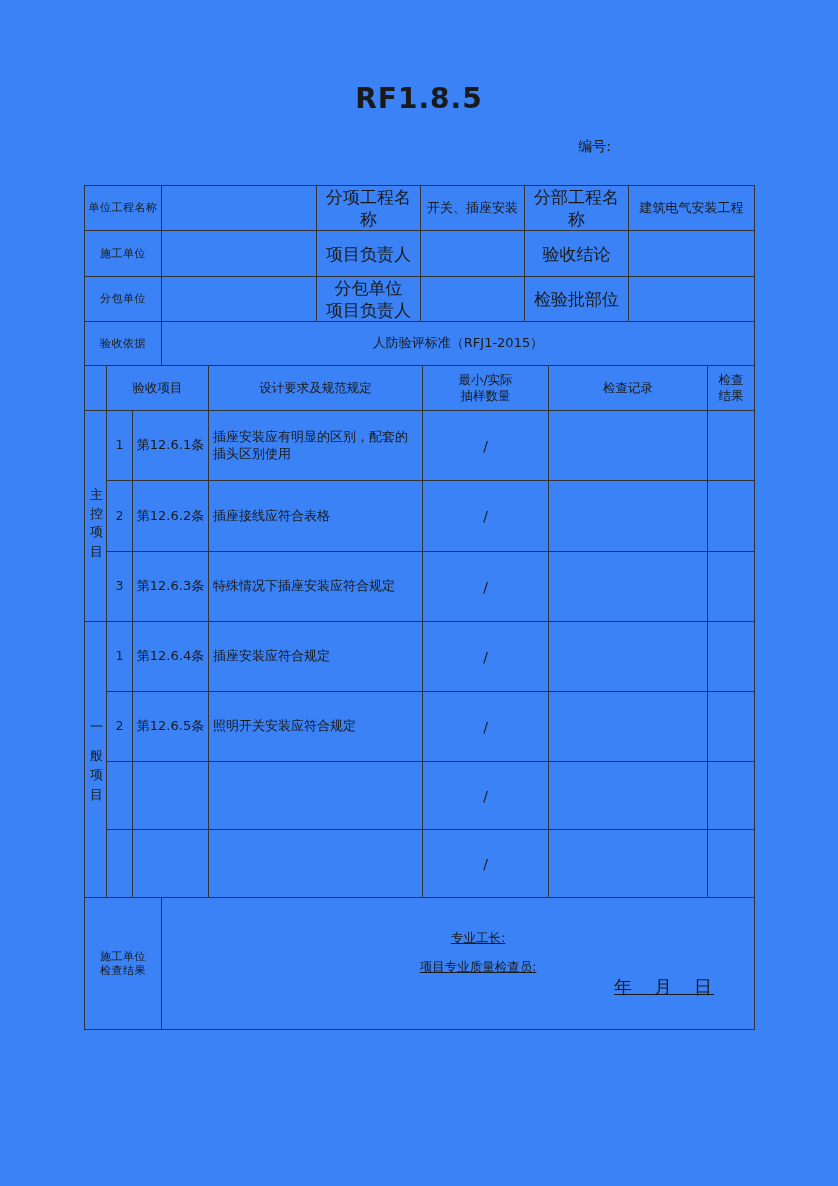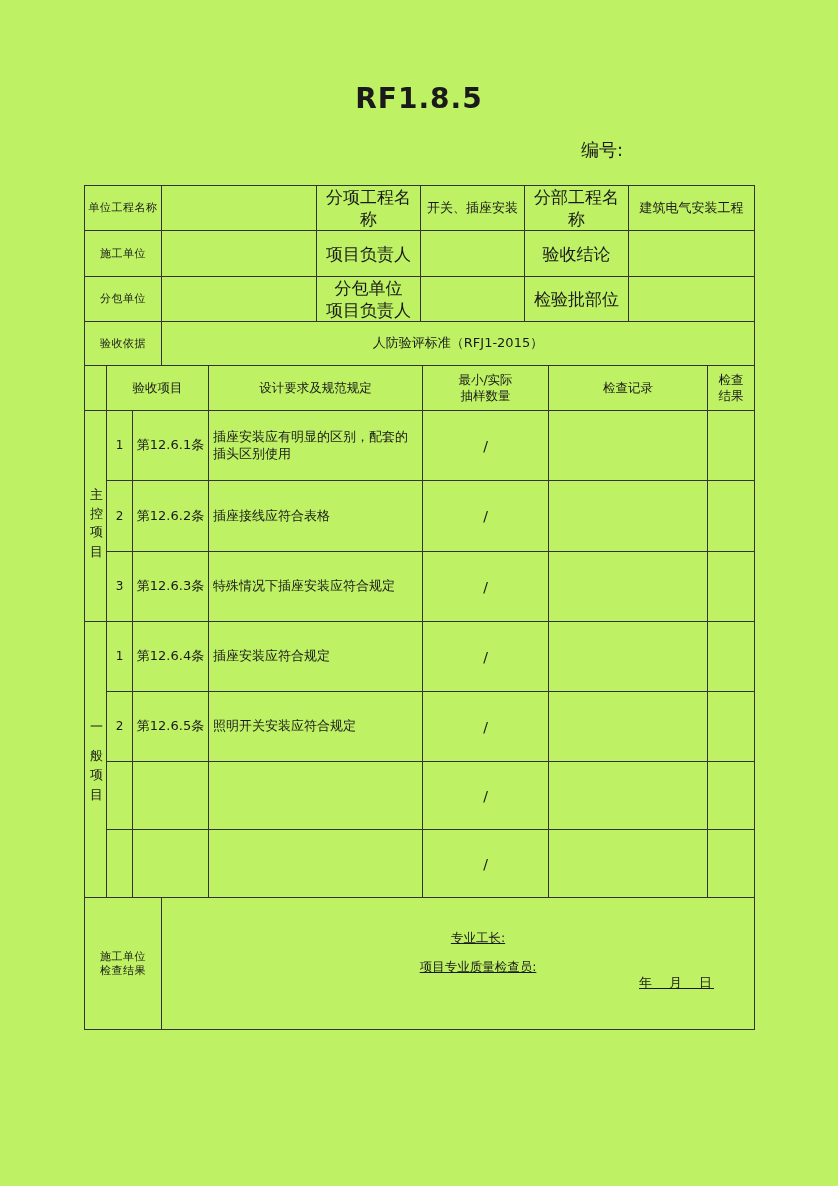--- a/index.html
+++ b/index.html
@@ -1,32 +1,32 @@
 <!DOCTYPE html>
 <html><head>
 <meta charset="utf-8">
 <style>
   html,body{margin:0;padding:0;background:#fff;}
   .doc{
     position:relative;
     width:838px;height:1186px;
-    background:#bef264;
+    background:#3b82f6;
     font-family:"DejaVu Sans","Liberation Sans",sans-serif;
     color:#1a1a1a;
     overflow:hidden;
   }
   .title-row{
     position:absolute;top:82px;left:0;right:0;
     display:flex;justify-content:center;align-items:baseline;gap:46px;
     font-size:28px;font-weight:bold;letter-spacing:1px;white-space:nowrap;
   }
   .serial{
-    position:absolute;top:138px;left:84px;width:670px;
+    position:absolute;top:138px;left:72px;width:670px;
     box-sizing:border-box;text-align:right;padding-right:131px;
-    font-size:18px;
+    font-size:14px;
   }
   .tables{position:absolute;top:177px;left:84px;width:672px;}
   table.t{border-collapse:collapse;table-layout:fixed;width:670px;margin-top:8px;}
   table.t + table.t{margin-top:-1px;}
   .t td{
     border:1px solid #333;
     text-align:center;vertical-align:middle;
     font-size:13px;line-height:1.3;
     padding:0 2px;box-sizing:border-box;
     overflow:hidden;
@@ -52,21 +52,21 @@
   
   td.signcell{padding:0;vertical-align:top;}
   .sign-inner{
     display:flex;flex-direction:column;height:100%;
     box-sizing:border-box;padding:32px 40px 13px 0;text-decoration:underline;
   }
   .sign-inner.short{padding-top:30px;padding-bottom:10px;}
   .sign-lines{display:flex;flex-direction:column;gap:12px;text-align:center;font-size:12.5px;}
   .sign-lines.c1{margin-left:80px;}
   .sign-lines.c2{margin-left:130px;}
-  .date-line{margin-top:auto;text-align:right;font-size:13px;letter-spacing:2px;}
+  .date-line{margin-top:auto;text-align:right;font-size:18px;letter-spacing:2px;}
 </style>
 </head>
 <body>
 
 <div class="doc">
 
   <div class="title-row">
     <span>RF1.8.5</span>
   </div>
 

